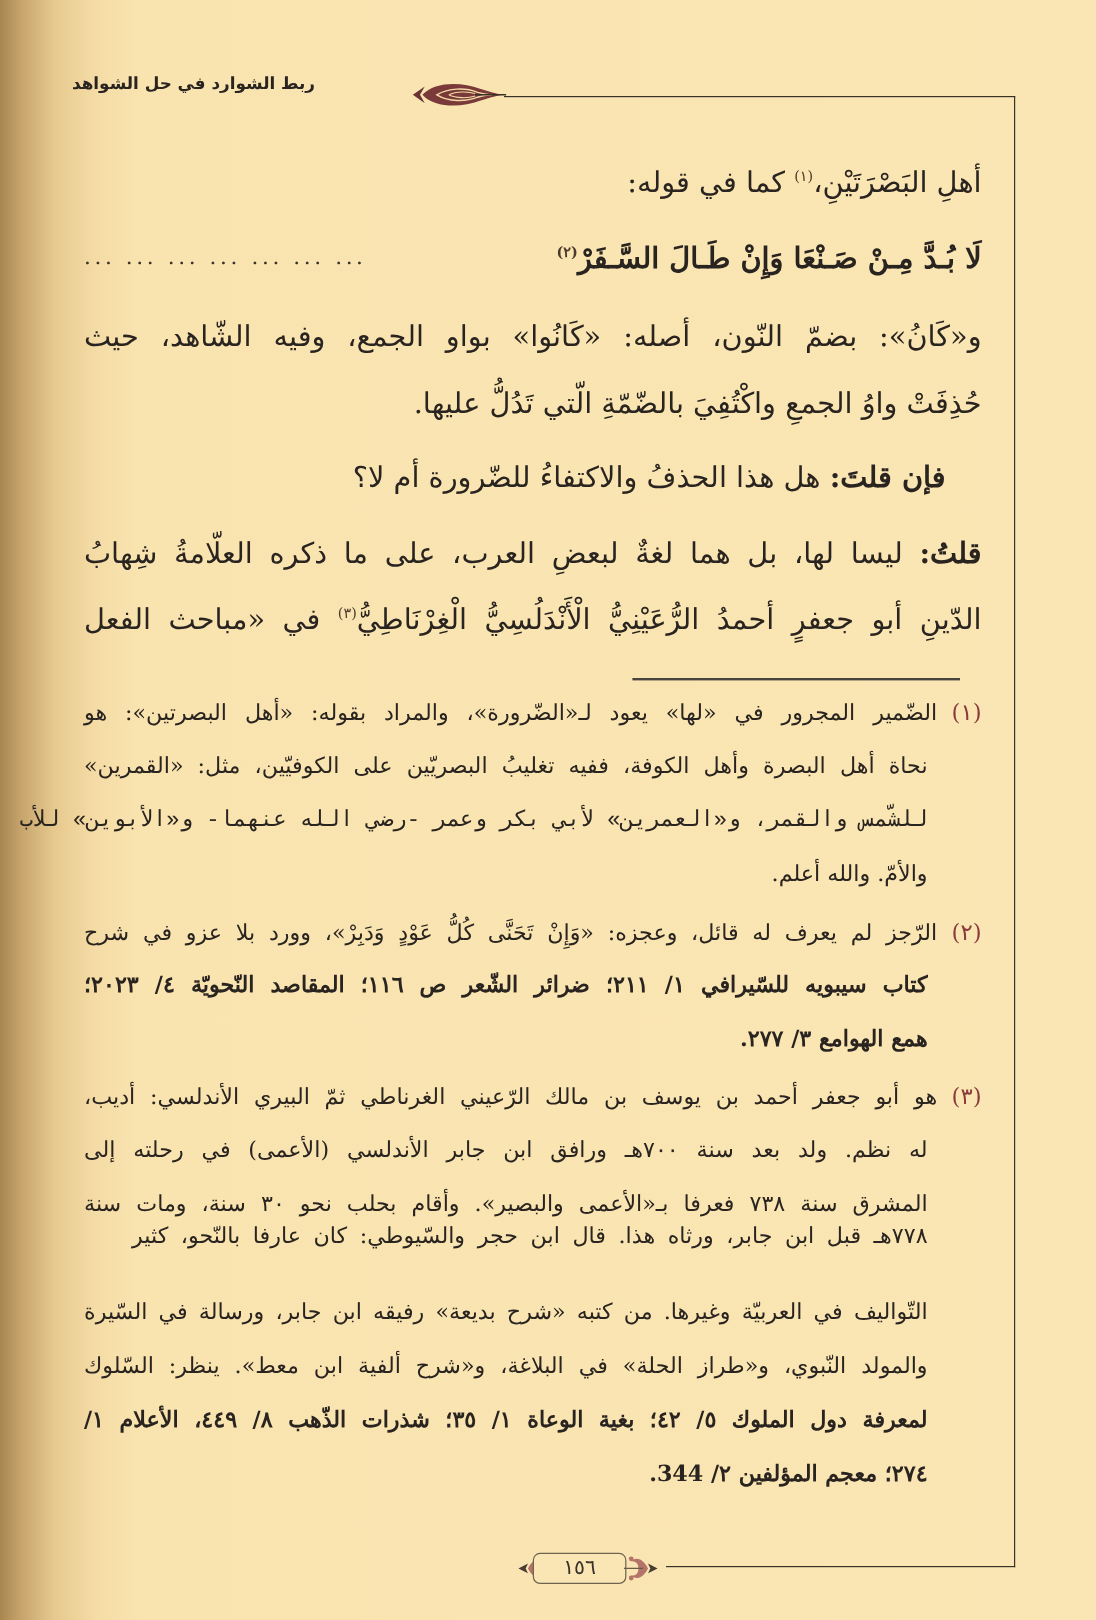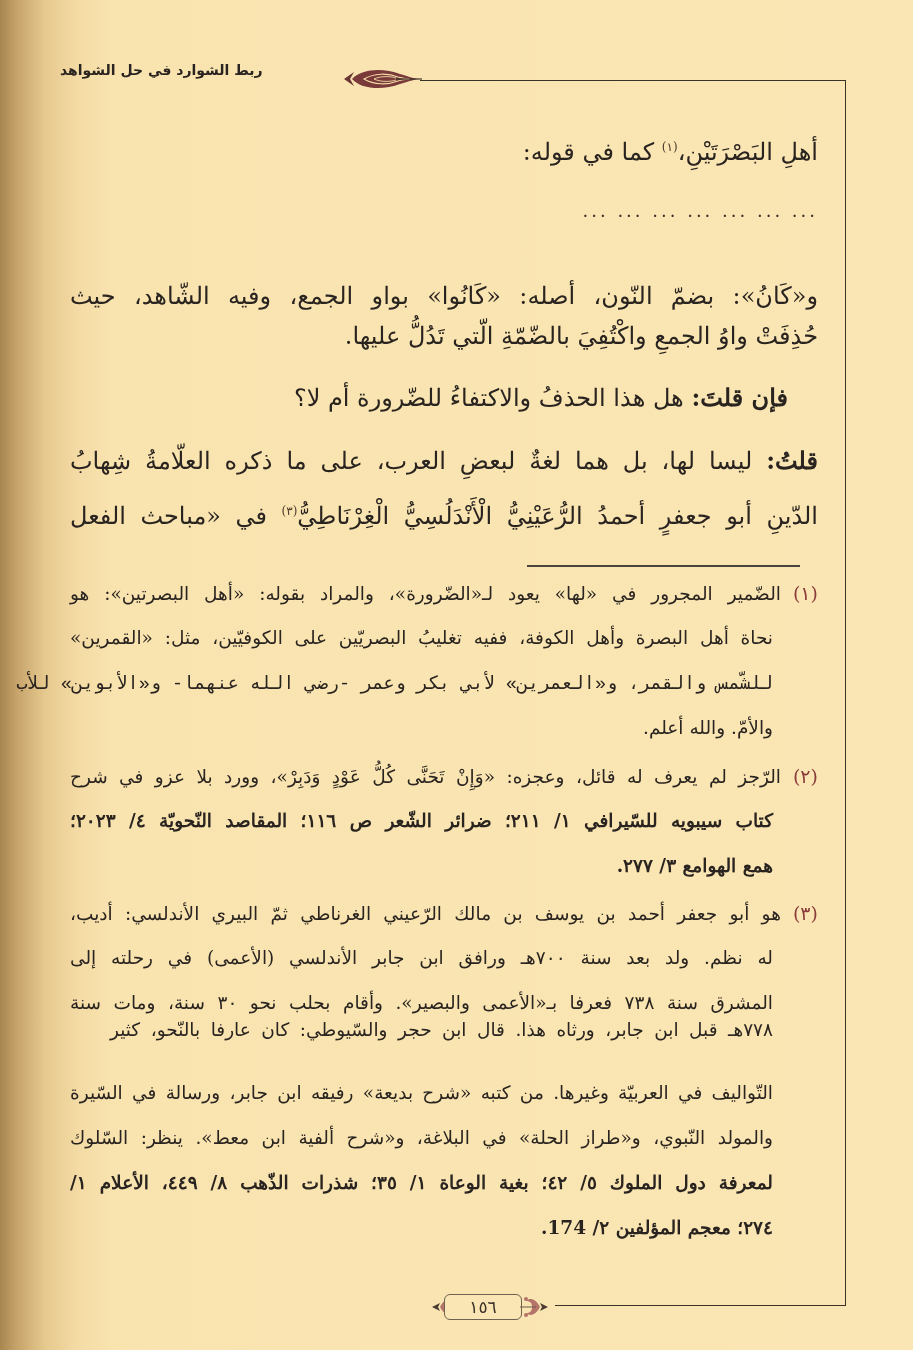--- a/index.html
+++ b/index.html
@@ -172,24 +172,25 @@
 </svg>
 <div class="frame-top"></div>
 <div class="frame-right"></div>
 <div class="frame-bottom"></div>
 
 <div class="line" style="top:138px;">
   <span>أهلِ البَصْرَتَيْنِ،</span><span class="sup">(١)</span><span> كما في قوله:</span>
 </div>
 
 <div class="verse">
+  <span><span>لَا بُـدَّ مِـنْ صَـنْعَا وَإِنْ طَـالَ السَّـفَرْ</span><span class="sup">(٢)</span></span>
   <span class="dots">... ... ... ... ... ... ...</span>
 </div>
 
-<div class="line full" style="top:266px;margin-top:16px;">و«كَانُ»: بضمّ النّون، أصله: «كَانُوا» بواو الجمع، وفيه الشّاهد، حيث</div>
+<div class="line full" style="top:266px;">و«كَانُ»: بضمّ النّون، أصله: «كَانُوا» بواو الجمع، وفيه الشّاهد، حيث</div>
 <div class="line" style="top:322px;">حُذِفَتْ واوُ الجمعِ واكْتُفِيَ بالضّمّةِ الّتي تَدُلُّ عليها.</div>
 
 <div class="line" style="top:383px; right:125px;margin-left:44px;">
   <span class="bold">فإن قلتَ:</span><span> هل هذا الحذفُ والاكتفاءُ للضّرورة أم لا؟</span>
 </div>
 
 <div class="line full" style="top:446px;">
   <span class="bold">قلتُ:</span><span> ليسا لها، بل هما لغةٌ لبعضِ العرب، على ما ذكره العلّامةُ شِهابُ</span>
 </div>
 
@@ -214,21 +215,21 @@
 
 <div class="fn-line" style="top:902px;">
   <span class="fn-num">(٣)</span><span>هو أبو جعفر أحمد بن يوسف بن مالك الرّعيني الغرناطي ثمّ البيري الأندلسي: أديب،</span>
 </div>
 <div class="fn-line" style="top:947px; right:140px;">له نظم. ولد بعد سنة ٧٠٠هـ ورافق ابن جابر الأندلسي (الأعمى) في رحلته إلى</div>
 <div class="fn-line" style="top:992px; right:140px;">المشرق سنة ٧٣٨ فعرفا بـ«الأعمى والبصير». وأقام بحلب نحو ٣٠ سنة، ومات سنة</div>
 <div class="fn-line" style="top:1019px; right:140px;margin-left:40px;">٧٧٨هـ قبل ابن جابر، ورثاه هذا. قال ابن حجر والسّيوطي: كان عارفا بالنّحو، كثير</div>
 <div class="fn-line" style="top:1082px; right:140px;">التّواليف في العربيّة وغيرها. من كتبه «شرح بديعة» رفيقه ابن جابر، ورسالة في السّيرة</div>
 <div class="fn-line" style="top:1127px; right:140px;">والمولد النّبوي، و«طراز الحلة» في البلاغة، و«شرح ألفية ابن معط». ينظر: السّلوك</div>
 <div class="fn-line bold" style="top:1172px; right:140px;">لمعرفة دول الملوك ٥/ ٤٢؛ بغية الوعاة ١/ ٣٥؛ شذرات الذّهب ٨/ ٤٤٩، الأعلام ١/</div>
-<div class="fn-line short bold" style="top:1217px; right:140px;">٢٧٤؛ معجم المؤلفين ٢/ 174.</div>
+<div class="fn-line short bold" style="top:1217px; right:140px;">٢٧٤؛ معجم المؤلفين ٢/ 344.</div>
 
 <svg class="flourish" style="left:430px;" viewBox="0 0 30 28">
   <path d="M2 14 L10 10 L8 14 L10 18 Z" fill="#4a3a30"></path>
   <path d="M10 14 C14 6, 20 4, 24 8 C20 8, 18 10, 18 14 C18 18, 20 20, 24 20 C20 24, 14 22, 10 14 Z" fill="#b5746a"></path>
   <circle cx="24" cy="6" r="2" fill="#b5746a"></circle>
   <circle cx="24" cy="22" r="2" fill="#b5746a"></circle>
   <line x1="14" y1="14" x2="30" y2="14" stroke="#6a5a48" stroke-width="1"></line>
 </svg>
 <div class="page-num-wrap">
   <div class="page-num-box">١٥٦</div>

